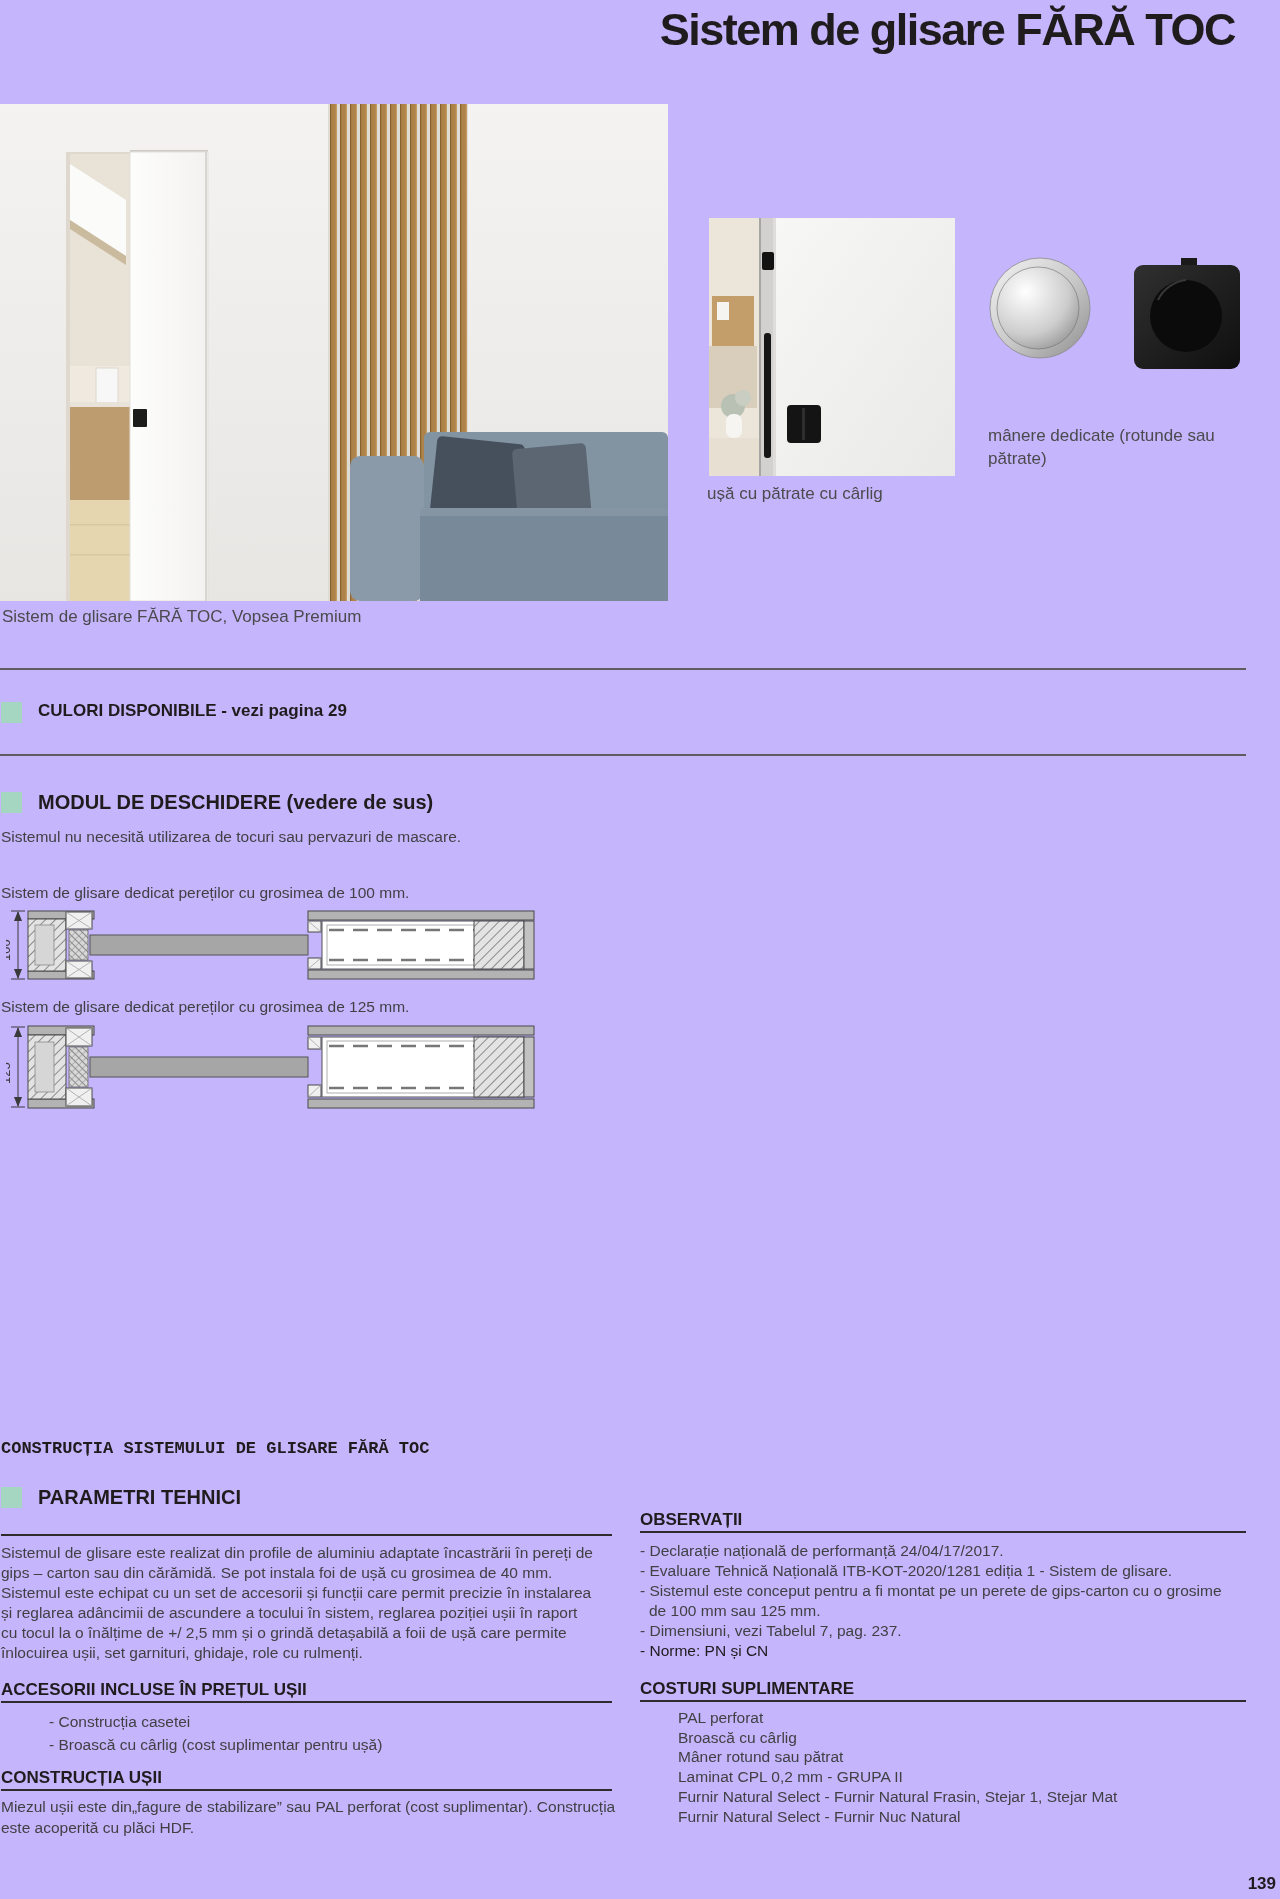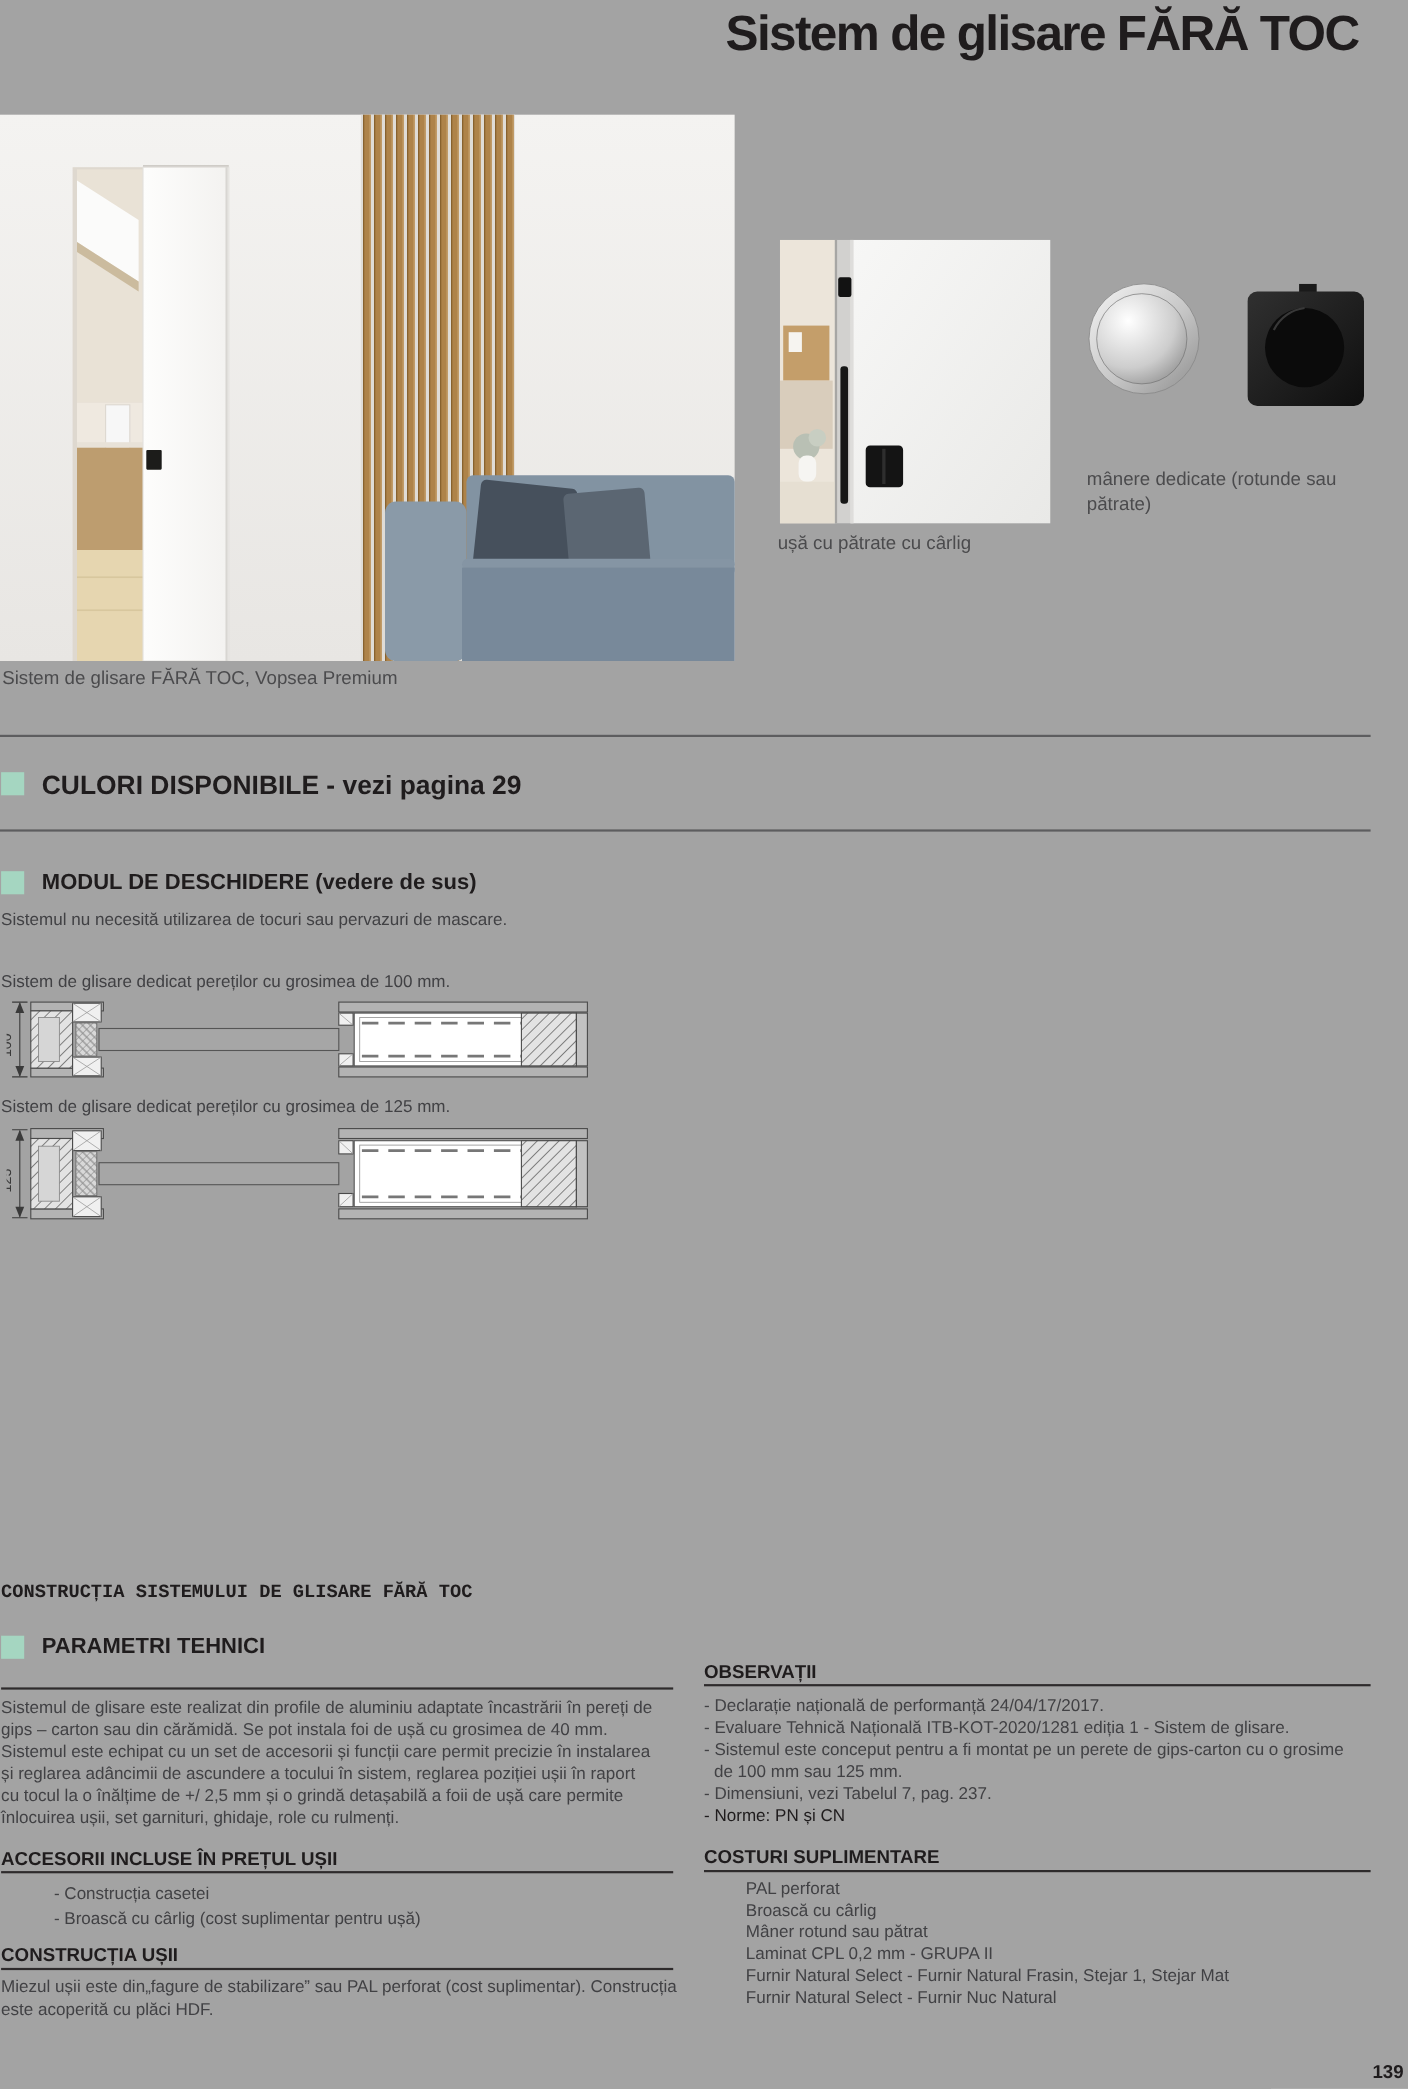--- a/index.html
+++ b/index.html
@@ -1,24 +1,24 @@
 <!DOCTYPE html>
 <html style="--accent: #a5d6c1;"><head>
 <meta charset="utf-8">
 <style>
   html,body{margin:0;padding:0;background:#ffffff;}
-  .page{position:relative;width:1280px;height:1899px;background:#a3a3a3;overflow:hidden;
+  .page{position:relative;width:1280px;height:1899px;background:#c4b5fd;overflow:hidden;
         font-family:"Liberation Sans","DejaVu Sans",sans-serif;color:#414144;}
   .abs{position:absolute;}
   .title{font-size:45px;font-weight:bold;letter-spacing:-1.5px;color:#1f1c1d;white-space:nowrap;}
   .caption{font-size:17px;color:#4b4b4d;line-height:23px;}
   .sec-square{width:21px;height:21px;background:var(--accent,#a5d6c1);}
   .sec-head{font-weight:bold;color:#1f1c1d;white-space:nowrap;}
   .sec-head.lg{font-size:20px;}
-  .sec-head.md{font-size:24px;}
+  .sec-head.md{font-size:17px;}
   .h-sub{font-size:17px;font-weight:bold;color:#1f1c1d;white-space:nowrap;}
   .rule-dark{height:2px;background:#2e2b2c;}
   .hr-gray{height:2px;background:#5d5d5f;}
   .body-txt{font-size:15.5px;color:#414144;white-space:nowrap;}
   .lh20 div{line-height:20px;}
   .lh21 div{line-height:21px;}
   .lh22 div{line-height:22px;}
   .lh23 div{line-height:23px;}
   .lh197 div{line-height:19.7px;}
   .bold{font-weight:normal;color:#1f1c1d;}

